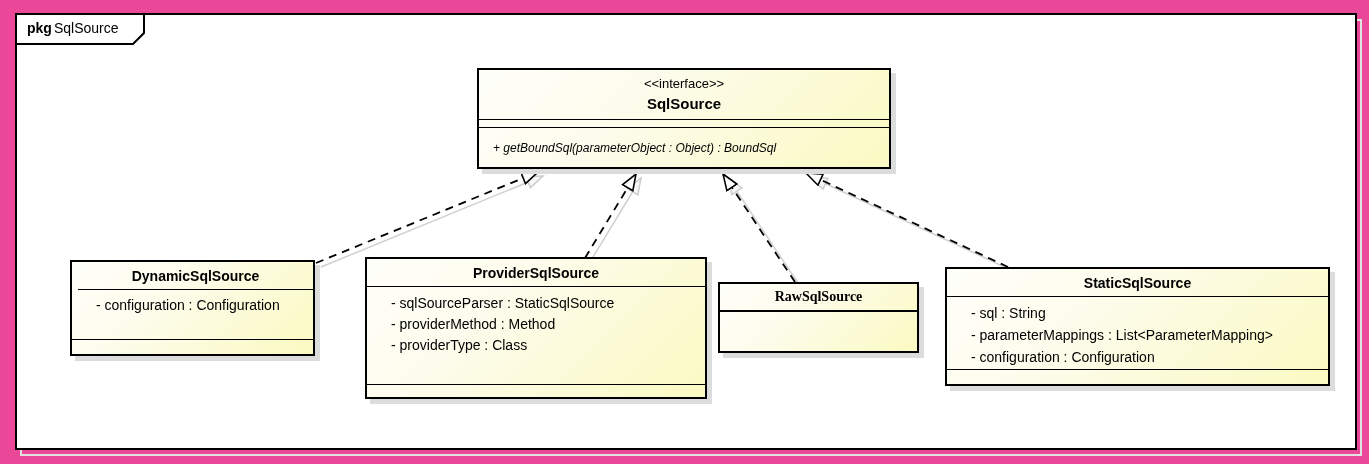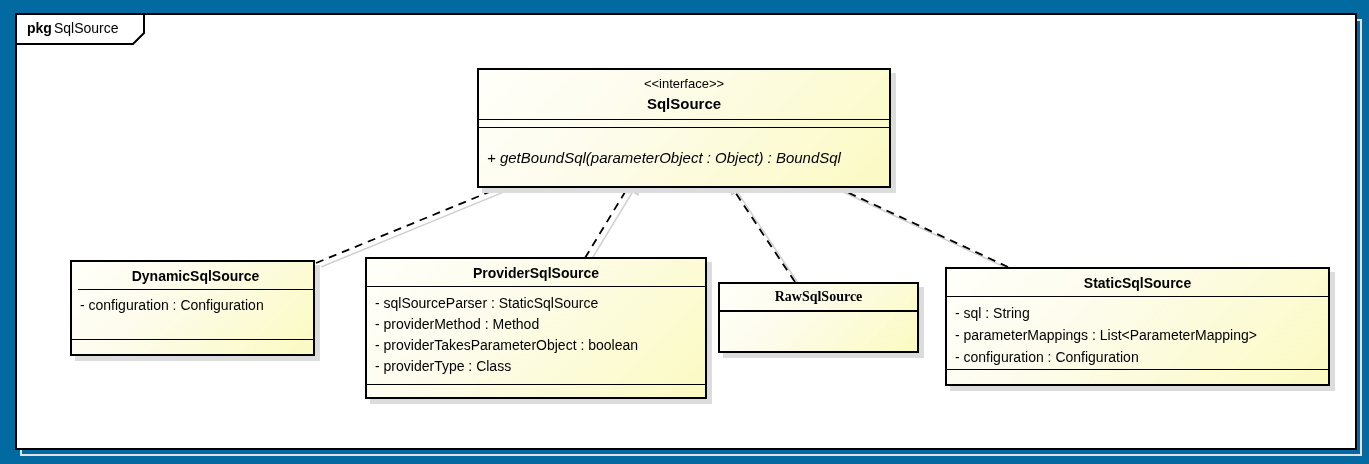--- a/index.html
+++ b/index.html
@@ -1,17 +1,17 @@
 <!DOCTYPE html>
 <html><head>
 <meta charset="utf-8">
 <style>
   html,body{margin:0;padding:0;background:#ffffff;}
   .canvas{
-    position:relative;width:1369px;height:464px;background:#0369a1;
+    position:relative;width:1369px;height:464px;background:#ec4899;
     font-family:"Liberation Sans",sans-serif;color:#000;overflow:hidden;
   }
   
   .frame-shadow{
     position:absolute;left:20px;top:19px;width:1342px;height:437px;
     border:2px solid #e2e2e2;box-sizing:border-box;
   }
   .frame{
     position:absolute;left:15px;top:13px;width:1342px;height:437px;
     border:2px solid #000;background:#ffffff;box-sizing:border-box;
@@ -41,23 +41,23 @@
   
   .iface-head{flex:0 0 49px;text-align:center;padding-top:6px;box-sizing:border-box;}
   .iface-stereo{font-size:13px;line-height:16px;}
   .iface-name{font-size:15px;font-weight:bold;line-height:19px;margin-top:2px;}
   .attrs-empty{
     flex:0 0 9px;border-top:1px solid #000;border-bottom:1px solid #000;
     box-sizing:border-box;
   }
   .iface-ops{
     flex:1 1 auto;display:flex;align-items:center;
-    font-size:15px;font-style:italic;padding-left:8px;white-space:nowrap;
+    font-size:12px;font-style:italic;padding-left:14px;white-space:nowrap;
   }
-  .attrs .attr-line{white-space:nowrap;}
+  .attrs .attr-line{white-space:nowrap;margin-left:16px;}
   .static-attrs{line-height:22px;padding-top:5px;}
   .raw-attrs{padding-top:3px;}
   .dyn-attrs{padding-top:5px;}
   .prov-attrs{padding-top:6px;}
 </style>
 </head>
 <body>
 
 <div class="canvas">
 
@@ -88,21 +88,21 @@
       <line x1="585" y1="258" x2="636" y2="174" marker-end="url(#triBlack)"></line>
       <line x1="795" y1="282" x2="723" y2="174" marker-end="url(#triBlack)"></line>
       <line x1="1008" y1="267" x2="806" y2="173" marker-end="url(#triBlack)"></line>
     </g>
   </svg>
 
   <div class="tab-text">
     <span class="kw">pkg</span><span>SqlSource</span>
   </div>
 
-  <div class="uml-box" style="left:477px;top:68px;width:414px;height:120px;">
+  <div class="uml-box" style="left:477px;top:68px;width:414px;height:101px;">
     <div class="iface-head">
       <div class="iface-stereo">&lt;&lt;interface&gt;&gt;</div>
       <div class="iface-name">SqlSource</div>
     </div>
     <div class="attrs-empty"></div>
     <div class="iface-ops">
       <div>+ getBoundSql(parameterObject : Object) : BoundSql</div>
     </div>
   </div>
 
@@ -112,21 +112,20 @@
       <div class="attr-line">- configuration : Configuration</div>
     </div>
     <div class="ops-empty" style="height:14px;"></div>
   </div>
 
   <div class="uml-box" style="left:365px;top:257px;width:342px;height:142px;">
     <div class="box-title" style="height:27px;">ProviderSqlSource</div>
     <div class="attrs prov-attrs">
       <div class="attr-line">- sqlSourceParser : StaticSqlSource</div>
       <div class="attr-line">- providerMethod : Method</div>
-      <div class="attr-line">- providerTakesParameterObject : boolean</div>
       <div class="attr-line">- providerType : Class</div>
     </div>
     <div class="ops-empty" style="height:12px;"></div>
   </div>
 
   <div class="uml-box" style="left:718px;top:282px;width:201px;height:71px;">
     <div class="box-title" style="height:26px;font-family:Liberation Serif, serif;">RawSqlSource</div>
     <div class="ops-empty" style="height:14px;"></div>
   </div>
 

